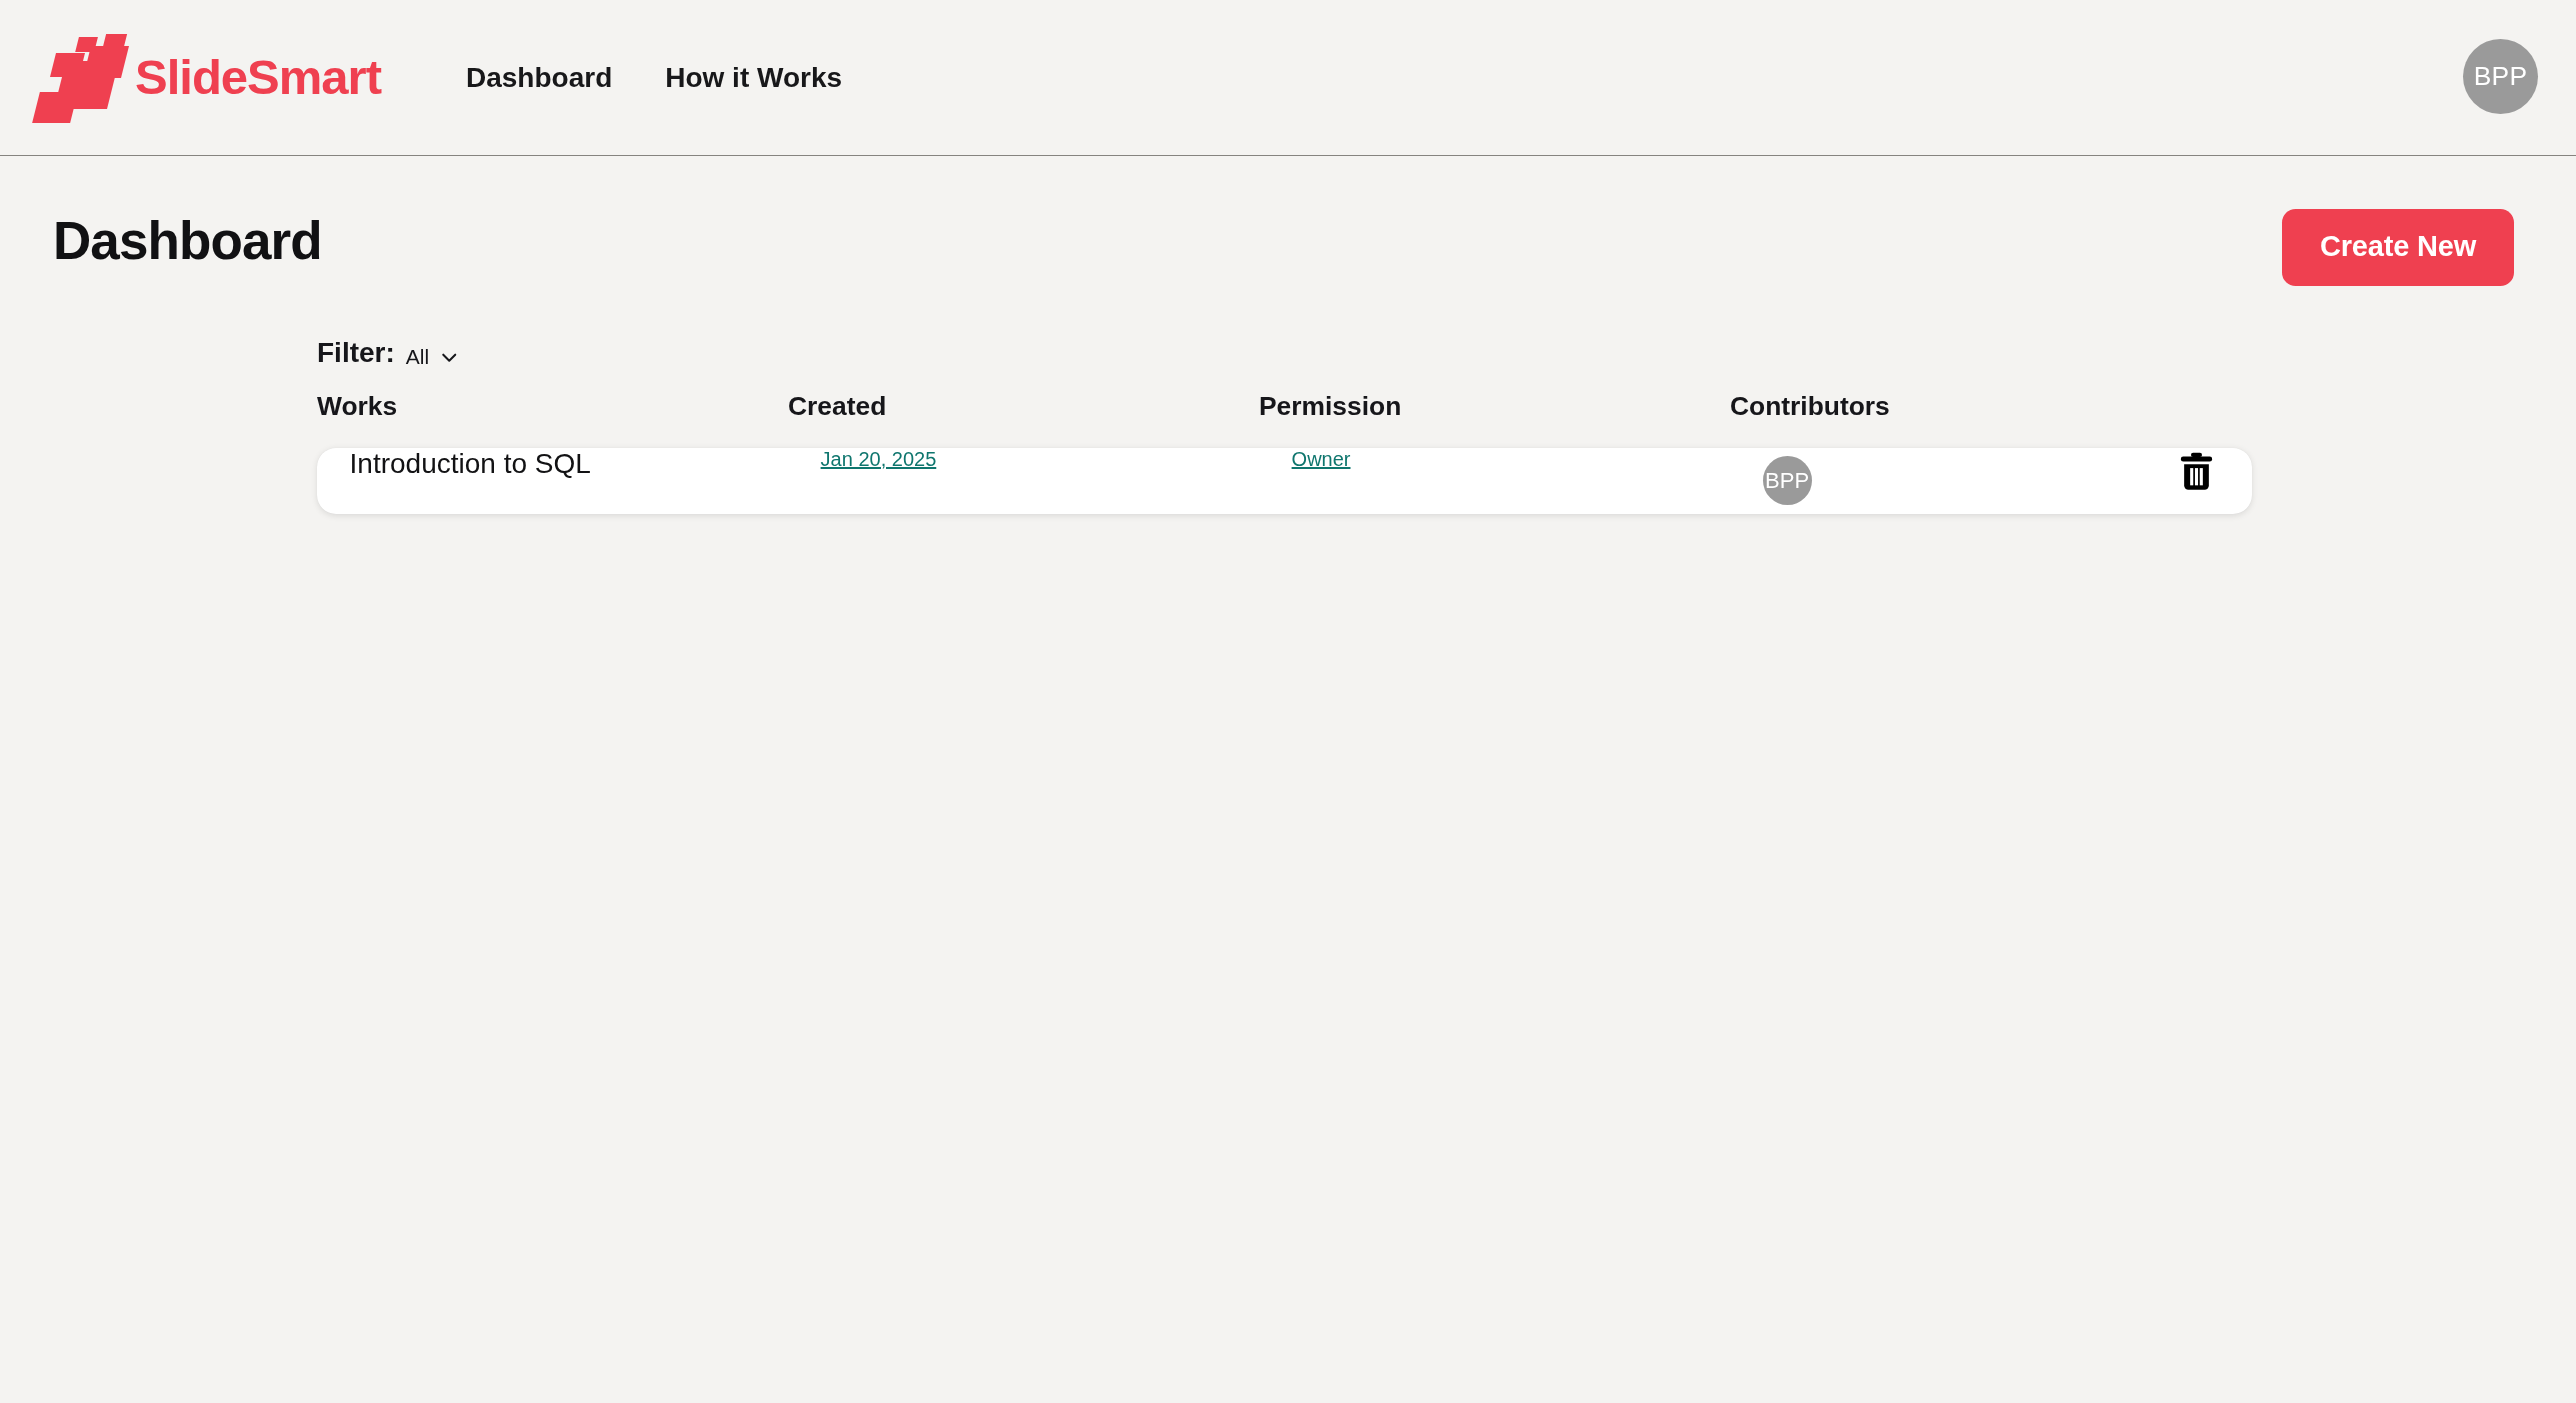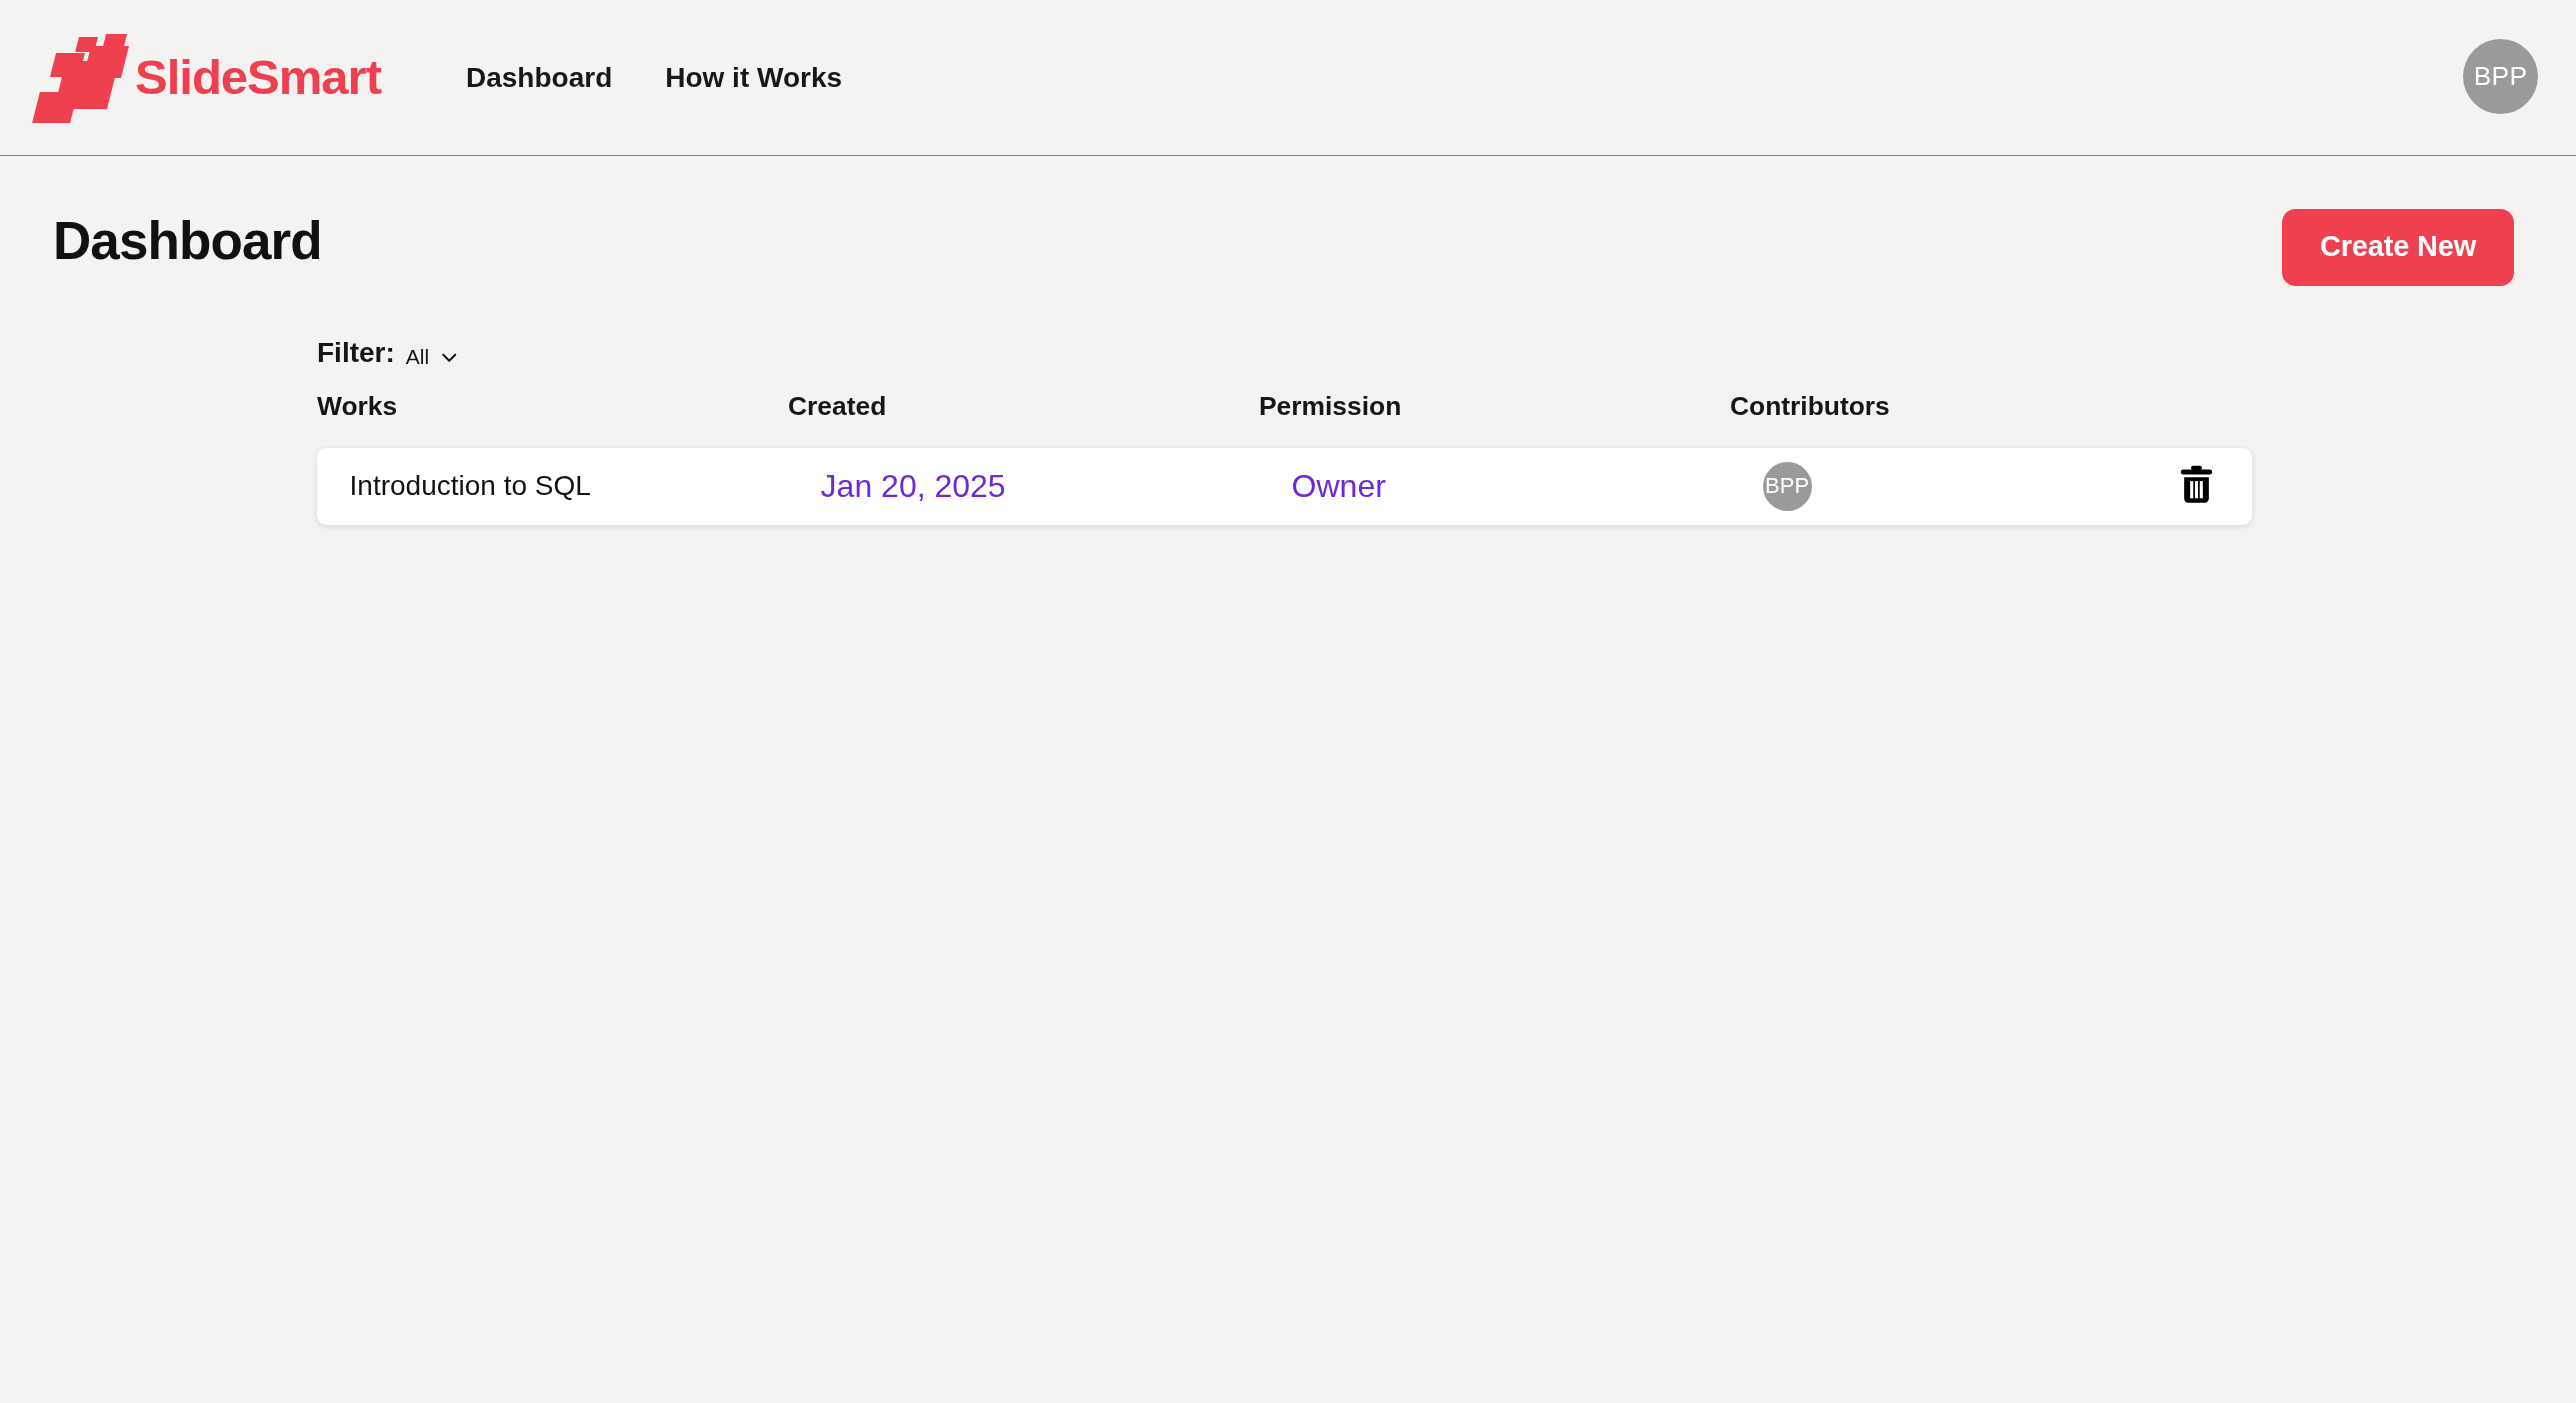--- a/index.html
+++ b/index.html
@@ -171,34 +171,34 @@
   }
 
   .col-name    { width: 471px; flex: none; }
   .col-created { width: 471px; flex: none; }
   .col-perm    { width: 471px; flex: none; }
   .col-contrib { flex: 1 1 auto; }
   .col-action  { width: 119px; flex: none; display: flex; justify-content: flex-end; }
 
   .row-card {
     background: #ffffff;
-    border-radius: 9px;
+    border-radius: 19px;
     box-shadow: 0 1.7px 6.8px rgba(0,0,0,0.10), 0 0 0.9px rgba(0,0,0,0.08);
     display: flex;
-    align-items: center;
-    height: 77px;
+    height: 66px;
     padding: 0 32px 0 19px;
   }
   .cell-name {
     font-size: 28px;
     color: #121214;
   }
   .cell-muted {
-    font-size: 32px;
-    color: #6d28d9;
+    font-size: 20px;
+    color: #0f766e;
+    text-decoration: underline;
   }
   .contrib-avatar {
     width: 49px;
     height: 49px;
     border-radius: 50%;
     background: #9a9a9a;
     color: #ffffff;
     display: flex;
     align-items: center;
     justify-content: center;

